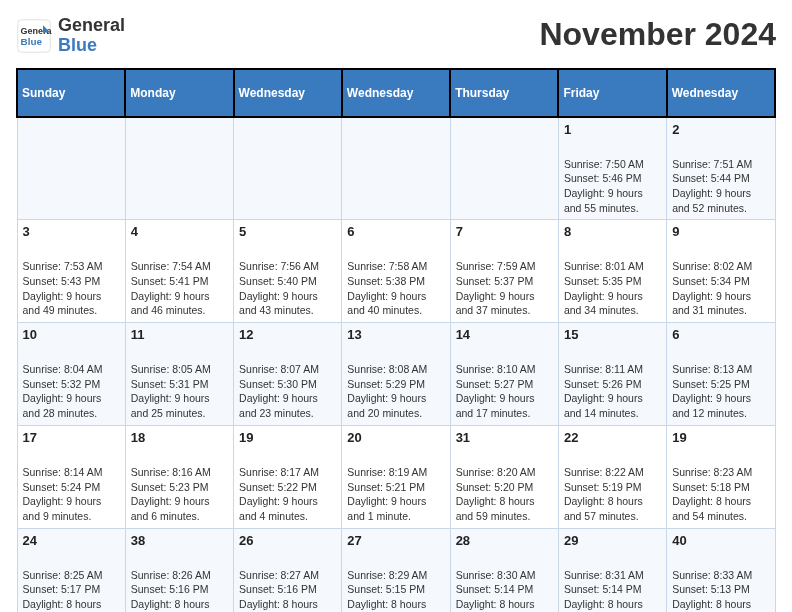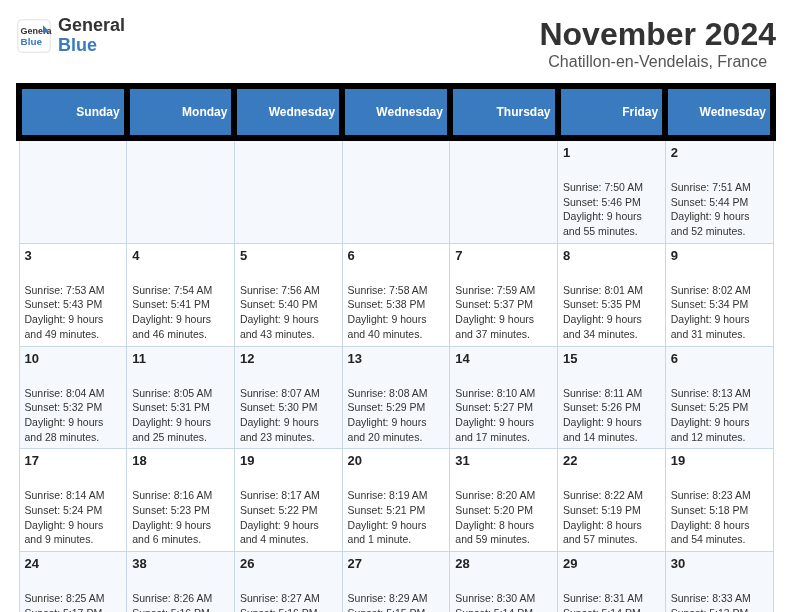--- a/index.html
+++ b/index.html
@@ -25,44 +25,44 @@
       font-size: 18px;
       font-weight: bold;
       color: #333;
       line-height: 1.1;
     }
     .logo-icon {
       width: 36px;
       height: 36px;
     }
     .title-block {
-      text-align: center;
+      text-align: right;
     }
     .month-title {
       font-size: 32px;
       font-weight: bold;
       color: #333;
     }
     .location-title {
       font-size: 16px;
       color: #555;
     }
     table {
       width: 100%;
       border-collapse: collapse;
       font-size: 11px;
     }
     thead tr th {
       background: #3a7abf;
       color: #fff;
       padding: 16px 4px;
-      text-align: right;
+      text-align: left;
       font-size: 12px;
       font-weight: bold;
-      border: 6px solid #000000;
+      border: 2px solid #000000;
     }
     tbody tr td {
       border: 1px solid #c8d8e8;
       vertical-align: top;
       padding: 4px 5px;
       height: 80px;
       width: calc(100% / 7);
       background: #fff;
     }
     tbody tr:nth-child(odd) td {
@@ -95,21 +95,20 @@
       <text x="5" y="30" font-size="11" font-weight="bold" fill="#3a7abf">Blue</text>
       <polygon points="30,8 38,16 30,16" fill="#3a7abf"></polygon>
     </svg>
     <div class="logo-text">
       <div>General</div>
       <div style="color:#3a7abf">Blue</div>
     </div>
   </div>
   <div class="title-block">
     <div class="month-title">November 2024</div>
-    <div class="location-title">Chatillon-en-Vendelais, France</div>
   </div>
 </div>
 
 <table>
   <thead>
     <tr>
     <th>Sunday</th>
         <th>Monday</th>
         <th>Wednesday</th>
         <th>Wednesday</th>
@@ -301,20 +300,20 @@
           Sunrise: 8:30 AM<br>Sunset: 5:14 PM<br>Daylight: 8 hours and 44 minutes.
         </div>
         </td>
         <td>
           <div class="day-num">29</div>
         <div class="day-info">
           Sunrise: 8:31 AM<br>Sunset: 5:14 PM<br>Daylight: 8 hours and 42 minutes.
         </div>
         </td>
         <td>
-          <div class="day-num">30</div>
+          <div class="day-num">40</div>
         <div class="day-info">
           Sunrise: 8:33 AM<br>Sunset: 5:13 PM<br>Daylight: 8 hours and 40 minutes.
         </div>
         </td>
       </tr>
     </tbody>
 </table>
 
 </body></html>

